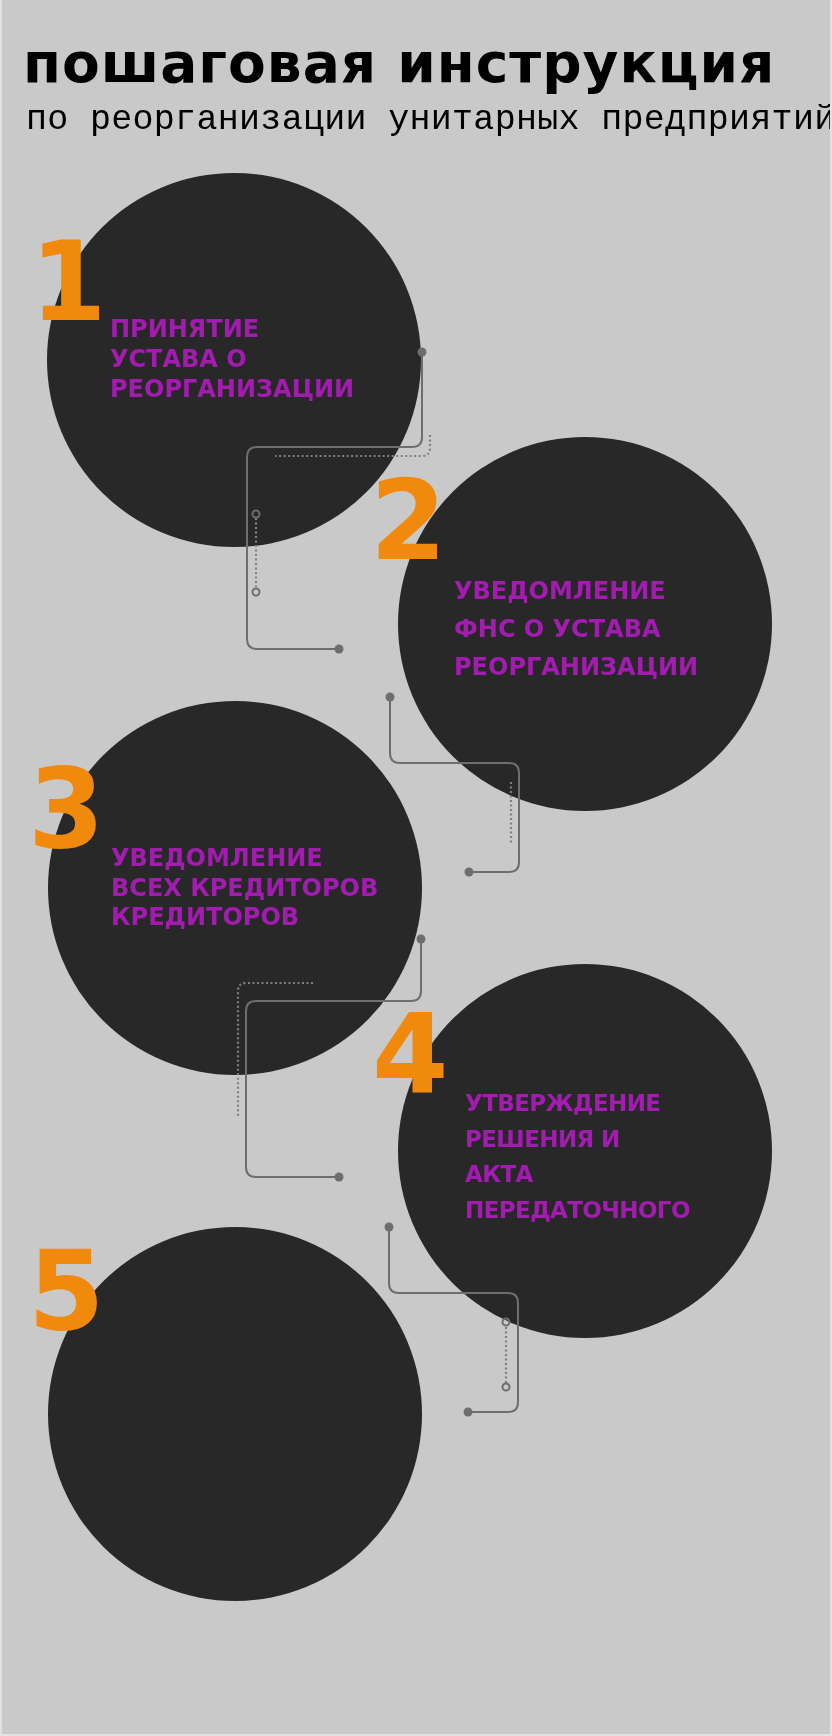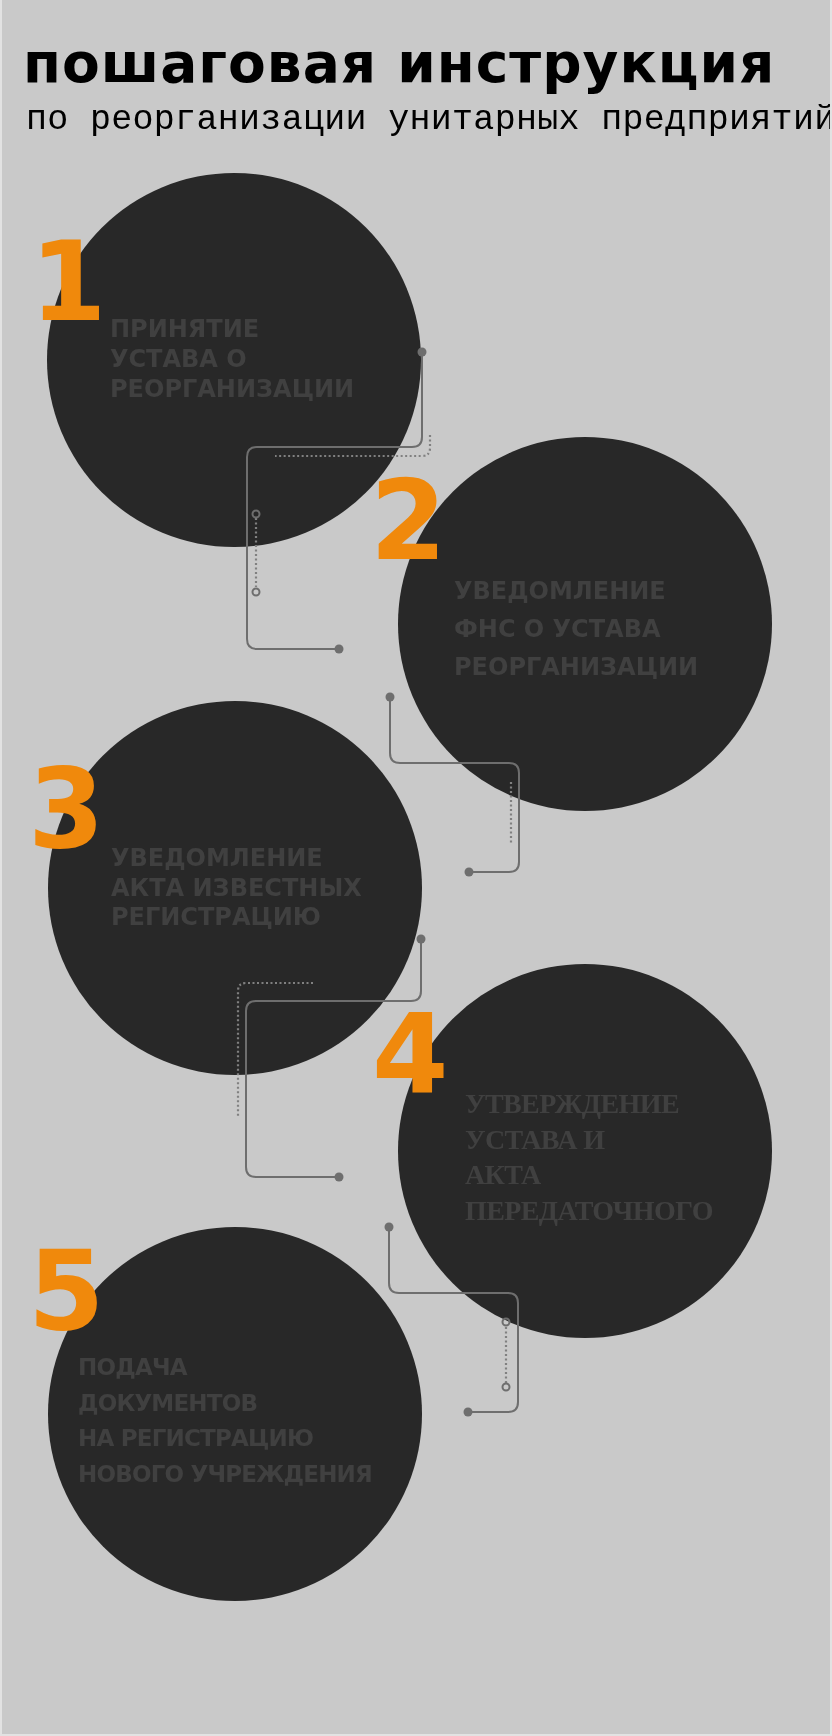--- a/index.html
+++ b/index.html
@@ -28,21 +28,21 @@
     background: #282828;
   }
   .num {
     position: absolute;
     font-family: "DejaVu Sans", sans-serif; font-weight: bold;
     font-size: 110px; line-height: 110px; color: #f0890c;
   }
   .step-text {
     position: absolute;
     font-family: "DejaVu Sans", sans-serif; font-weight: bold;
-    font-size: 24px; color: #404040; white-space: nowrap;
+    font-size: 24px; color: #a21caf; white-space: nowrap;
   }
   .step-text .ln { display: block; }
   svg.conn { position: absolute; left: 0; top: 0; width: 832px; height: 1736px; pointer-events: none; }
 </style>
 </head>
 <body>
 
 <div class="page">
 
   <div class="title">пошаговая инструкция</div>
@@ -103,31 +103,25 @@
   </div>
 
   <div class="step-text" style="left:452px; top:572px; line-height:38px;">
     <span class="ln">УВЕДОМЛЕНИЕ</span>
     <span class="ln">ФНС О УСТАВА</span>
     <span class="ln">РЕОРГАНИЗАЦИИ</span>
   </div>
 
   <div class="step-text" style="left:109px; top:844px; line-height:29.5px;">
     <span class="ln">УВЕДОМЛЕНИЕ</span>
-    <span class="ln">АКТА ИЗВЕСТНЫХ</span>
-    <span class="ln">РЕГИСТРАЦИЮ</span>
+    <span class="ln">ВСЕХ КРЕДИТОРОВ</span>
+    <span class="ln">КРЕДИТОРОВ</span>
   </div>
 
-  <div class="step-text" style="left:463px; top:1086px; line-height:35.5px; font-size:28px; letter-spacing:-0.6px;font-family:Liberation Serif, serif;">
+  <div class="step-text" style="left:463px; top:1086px; line-height:35.5px; font-size:23px; letter-spacing:-0.6px;">
     <span class="ln">УТВЕРЖДЕНИЕ</span>
-    <span class="ln">УСТАВА И</span>
+    <span class="ln">РЕШЕНИЯ И</span>
     <span class="ln">АКТА</span>
     <span class="ln">ПЕРЕДАТОЧНОГО</span>
   </div>
 
-  <div class="step-text" style="left:76px; top:1350px; line-height:35.7px; font-size:23px; letter-spacing:-0.8px;">
-    <span class="ln">ПОДАЧА</span>
-    <span class="ln">ДОКУМЕНТОВ</span>
-    <span class="ln">НА РЕГИСТРАЦИЮ</span>
-    <span class="ln">НОВОГО УЧРЕЖДЕНИЯ</span>
-  </div>
 
 </div>
 
 </body></html>

